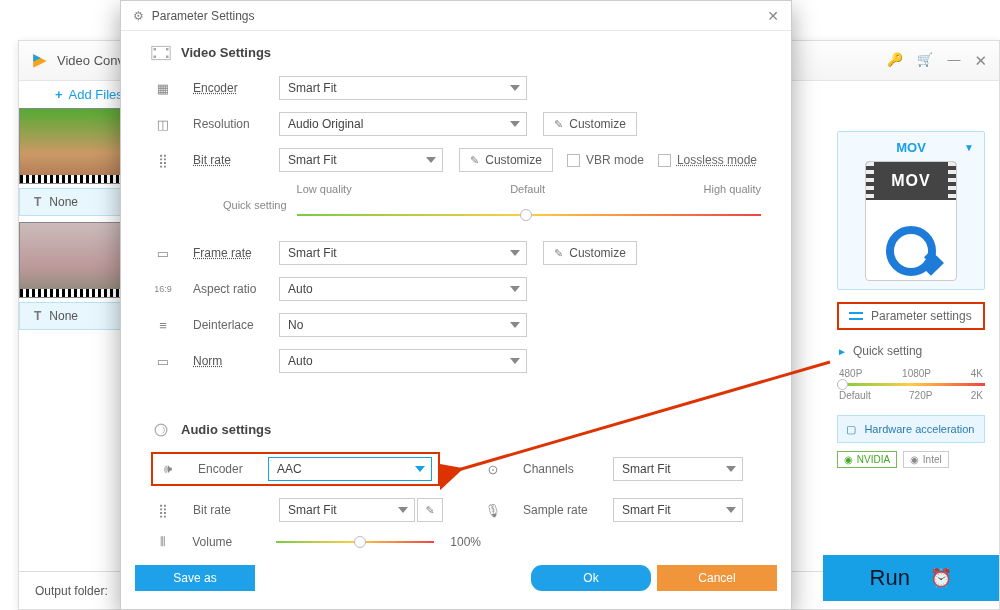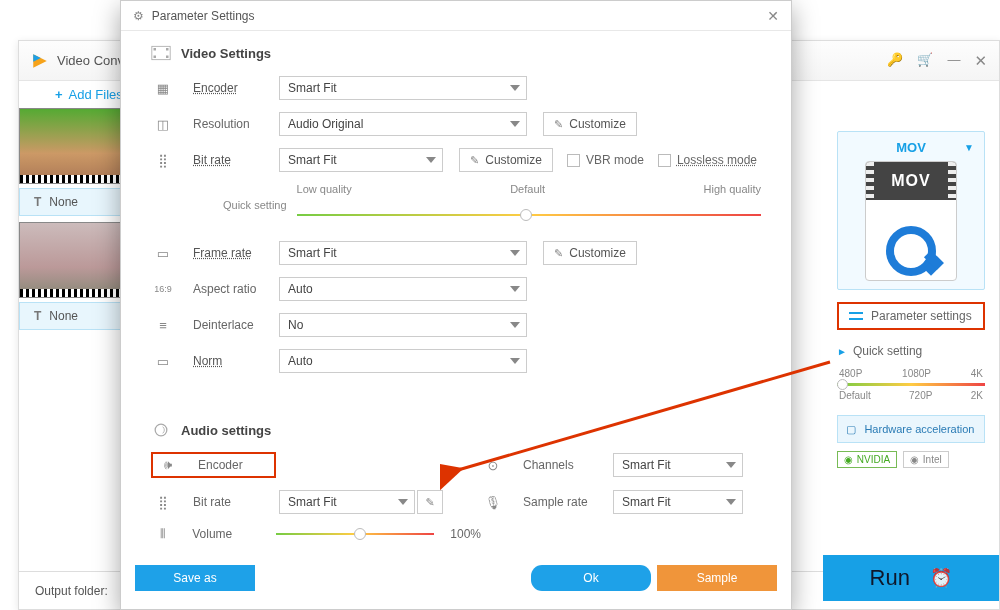--- a/index.html
+++ b/index.html
@@ -59,21 +59,21 @@
 .run-bar { position: absolute; right: 0; bottom: 8px; width: 176px; height: 46px; background: #17a0e6; color: #0f172a; display: flex; align-items: center; justify-content: center; gap: 20px; font-size: 22px; font-weight: 500; cursor: pointer; }
 .alarm-icon { font-size: 18px; opacity: 0.9; }
 
 
 .dialog { position: absolute; left: 120px; top: 0; width: 672px; height: 610px; background: #fff; border: 1px solid #ccc; box-shadow: 0 8px 24px rgba(0,0,0,0.35); }
 .dlg-title { height: 30px; border-bottom: 1px solid #e8e8e8; display: flex; align-items: center; padding: 0 12px; font-size: 12px; color: #555; }
 .dlg-title .settings-icon { margin-right: 8px; color: #888; font-size: 12px; }
 .dlg-close { margin-left: auto; color: #888; font-size: 14px; cursor: pointer; }
 
 .dlg-body { padding: 14px 30px 0 30px; height: calc(100% - 74px); overflow: hidden; }
-.section-head { display: flex; align-items: center; gap: 10px; font-weight: 600; font-size: 13px; color: #444; margin-bottom: 14px; }
+.section-head { display: flex; align-items: flex-start; gap: 10px; font-weight: 600; font-size: 13px; color: #444; margin-bottom: 14px; }
 .section-icon { width: 20px; height: 16px; color: #888; }
 
 .row { display: flex; align-items: center; margin-bottom: 10px; min-height: 26px; }
 .row-gap-top { margin-top: 24px; }
 .field-icon { width: 24px; text-align: center; color: #888; font-size: 13px; margin-right: 18px; }
 .field-label { width: 86px; font-size: 12px; color: #666; }
 .field-label.link { text-decoration: underline dotted; color: #555; }
 .select { width: 248px; height: 24px; border: 1px solid #ccc; background: #fff; display: flex; align-items: center; padding: 0 8px; font-size: 12px; color: #444; position: relative; cursor: pointer; }
 .select.small { width: 164px; }
 .select.aac { border: 1px solid #17a0e6; }
@@ -340,20 +340,24 @@
           <path d="M14 5 A5 5 0 0 1 14 13" fill="none" stroke="#aaa"></path>
         </svg>
       <span>Audio settings</span>
     </div>
 
     <div class="audio-row">
       <div class="audio-left">
         <div class="redbox-encoder">
           <span class="field-icon">🕪</span>
           <span class="field-label" style="width:70px;">Encoder</span>
+          <div class="select sel-audio aac">
+              <span>AAC</span>
+              <span class="caret blue"></span>
+            </div>
         </div>
       </div>
       <div class="audio-right">
         <span class="field-icon">⊙</span>
         <span class="field-label">Channels</span>
         <div class="select sel-audio-r">
             <span>Smart Fit</span>
             <span class="caret"></span>
           </div>
       </div>
@@ -394,21 +398,21 @@
 
   </div>
   <div class="dlg-footer">
     <div class="btn btn-save">
         <span>Save as</span>
       </div>
     <div class="btn btn-ok">
         <span>Ok</span>
       </div>
     <div class="btn btn-cancel">
-        <span>Sample</span>
+        <span>Cancel</span>
       </div>
   </div>
 </div>
 
 <svg class="arrow-svg" width="410" height="150">
   <defs>
       <marker id="ah" markerWidth="12" markerHeight="12" refX="2" refY="6" orient="auto">
         <path d="M12 0 L0 6 L12 12 Z" fill="#d30"></path>
       </marker>
     </defs>

